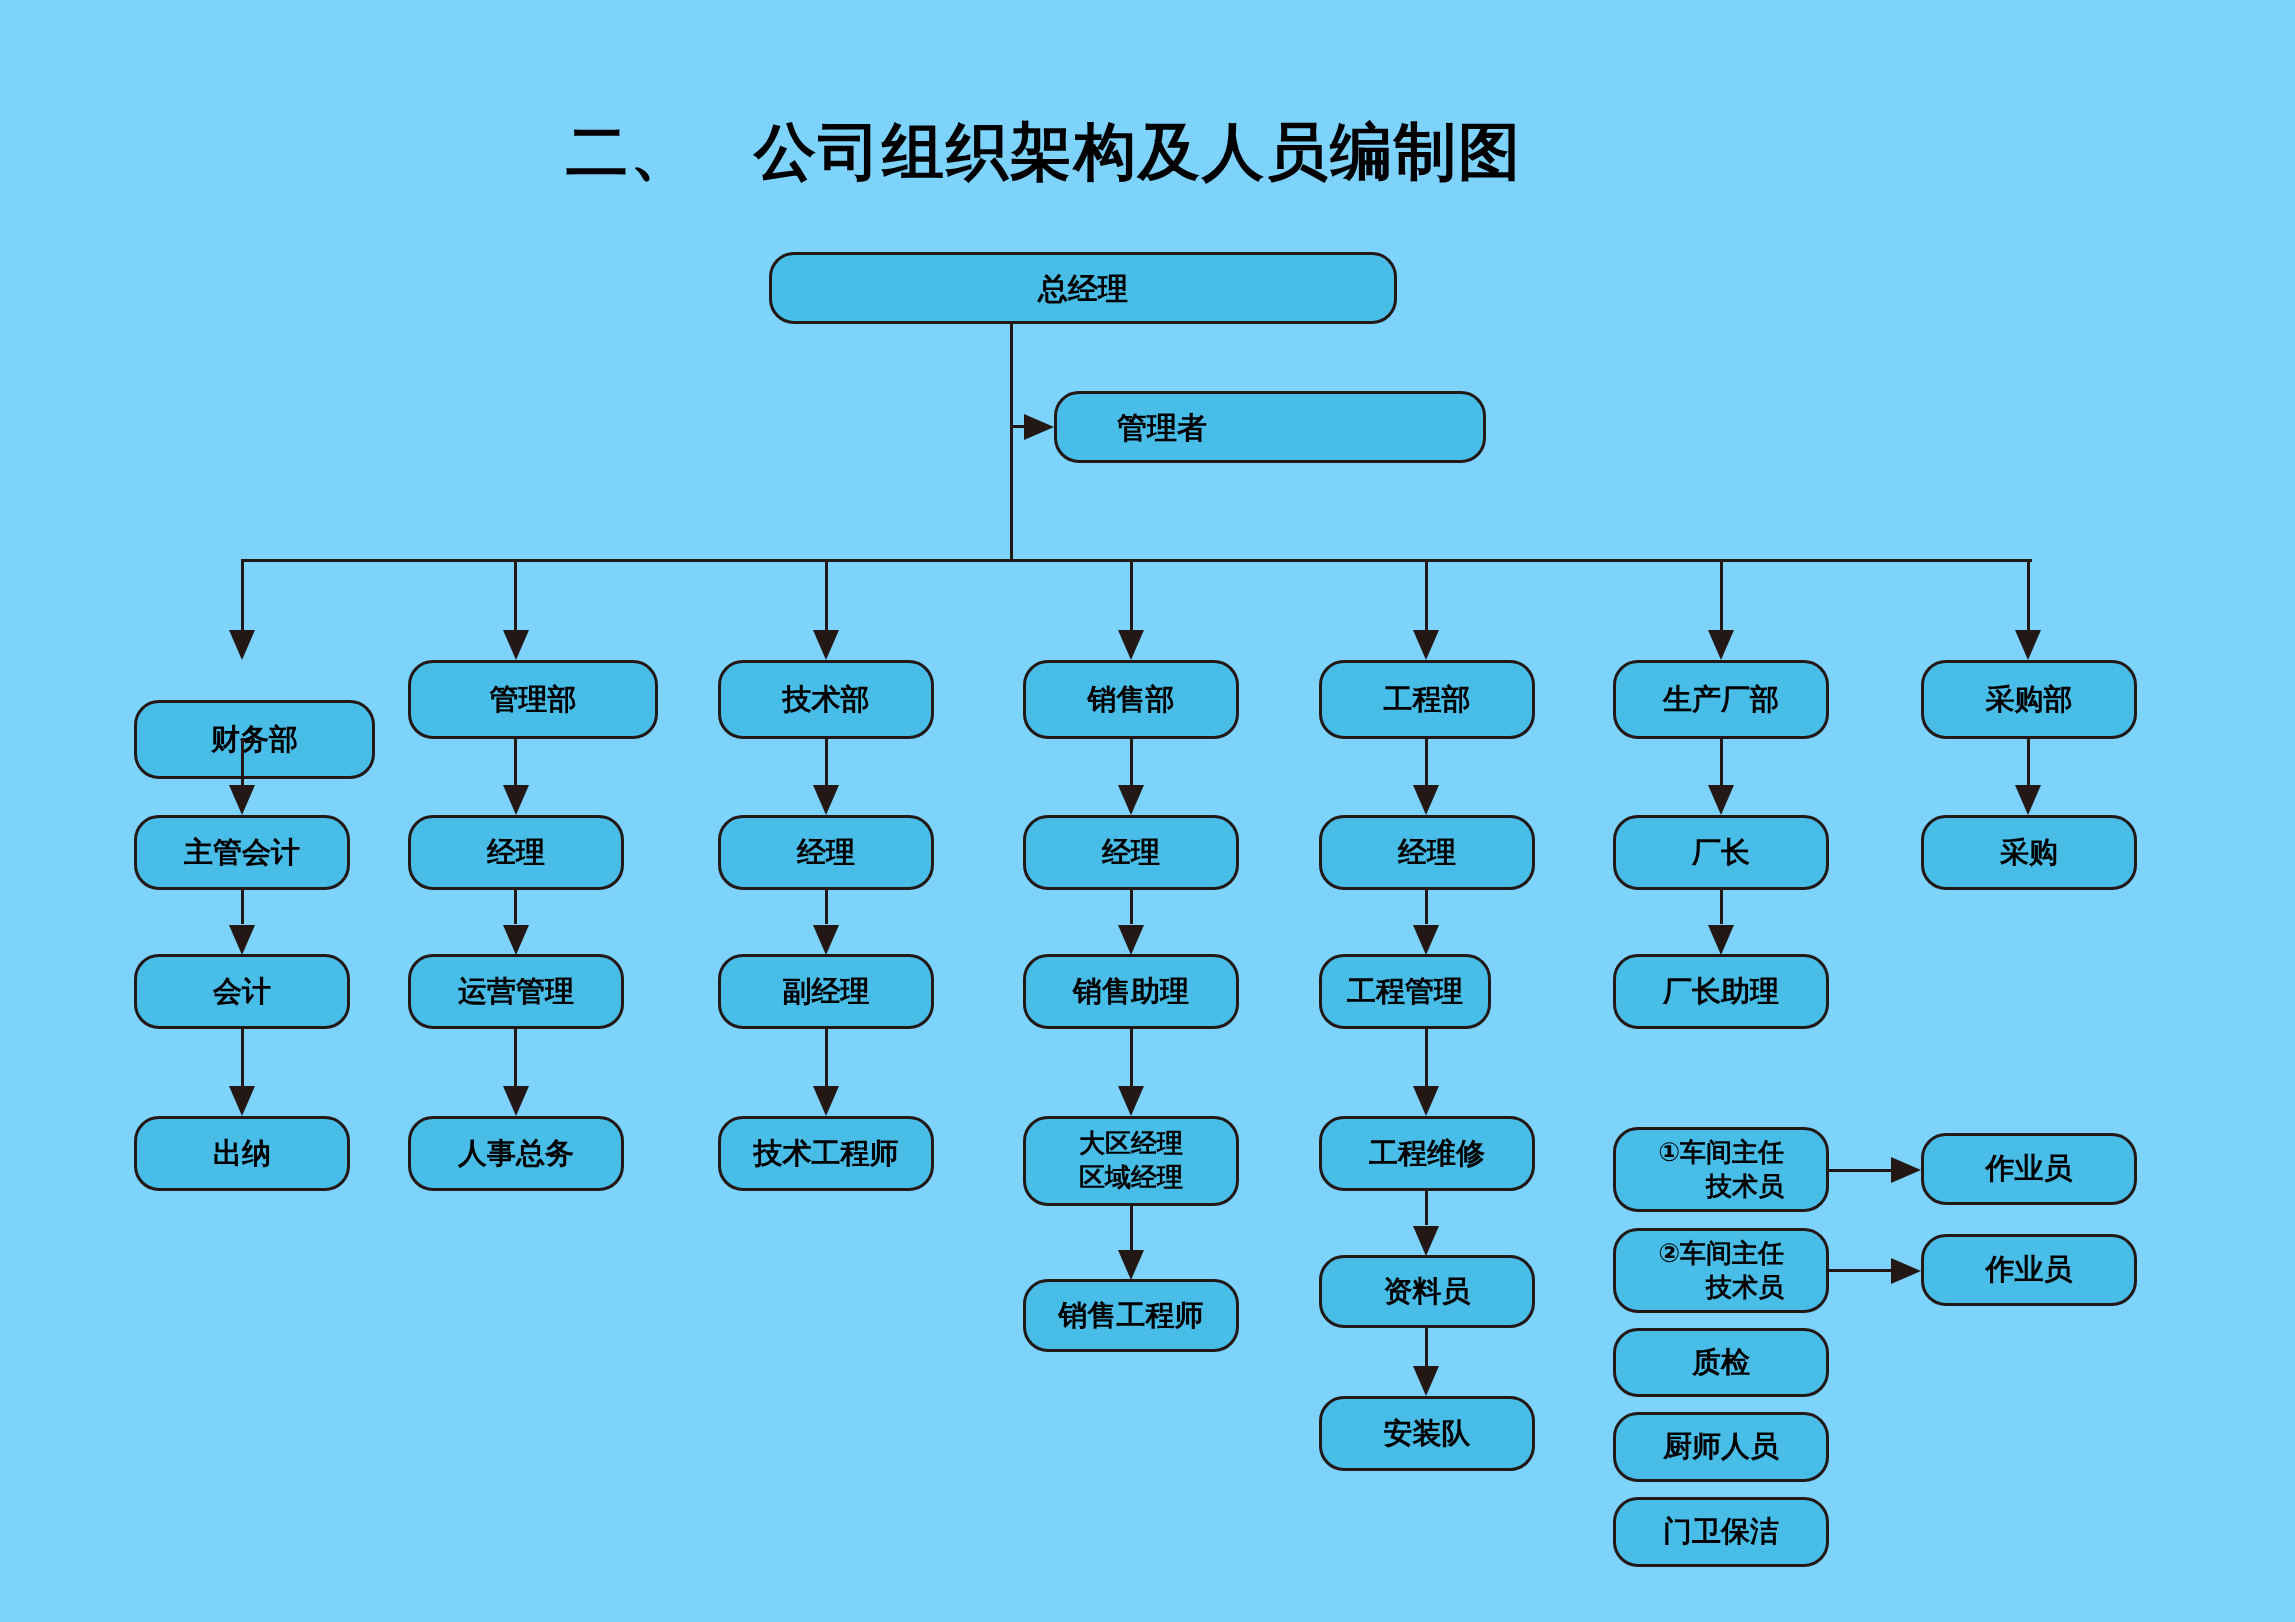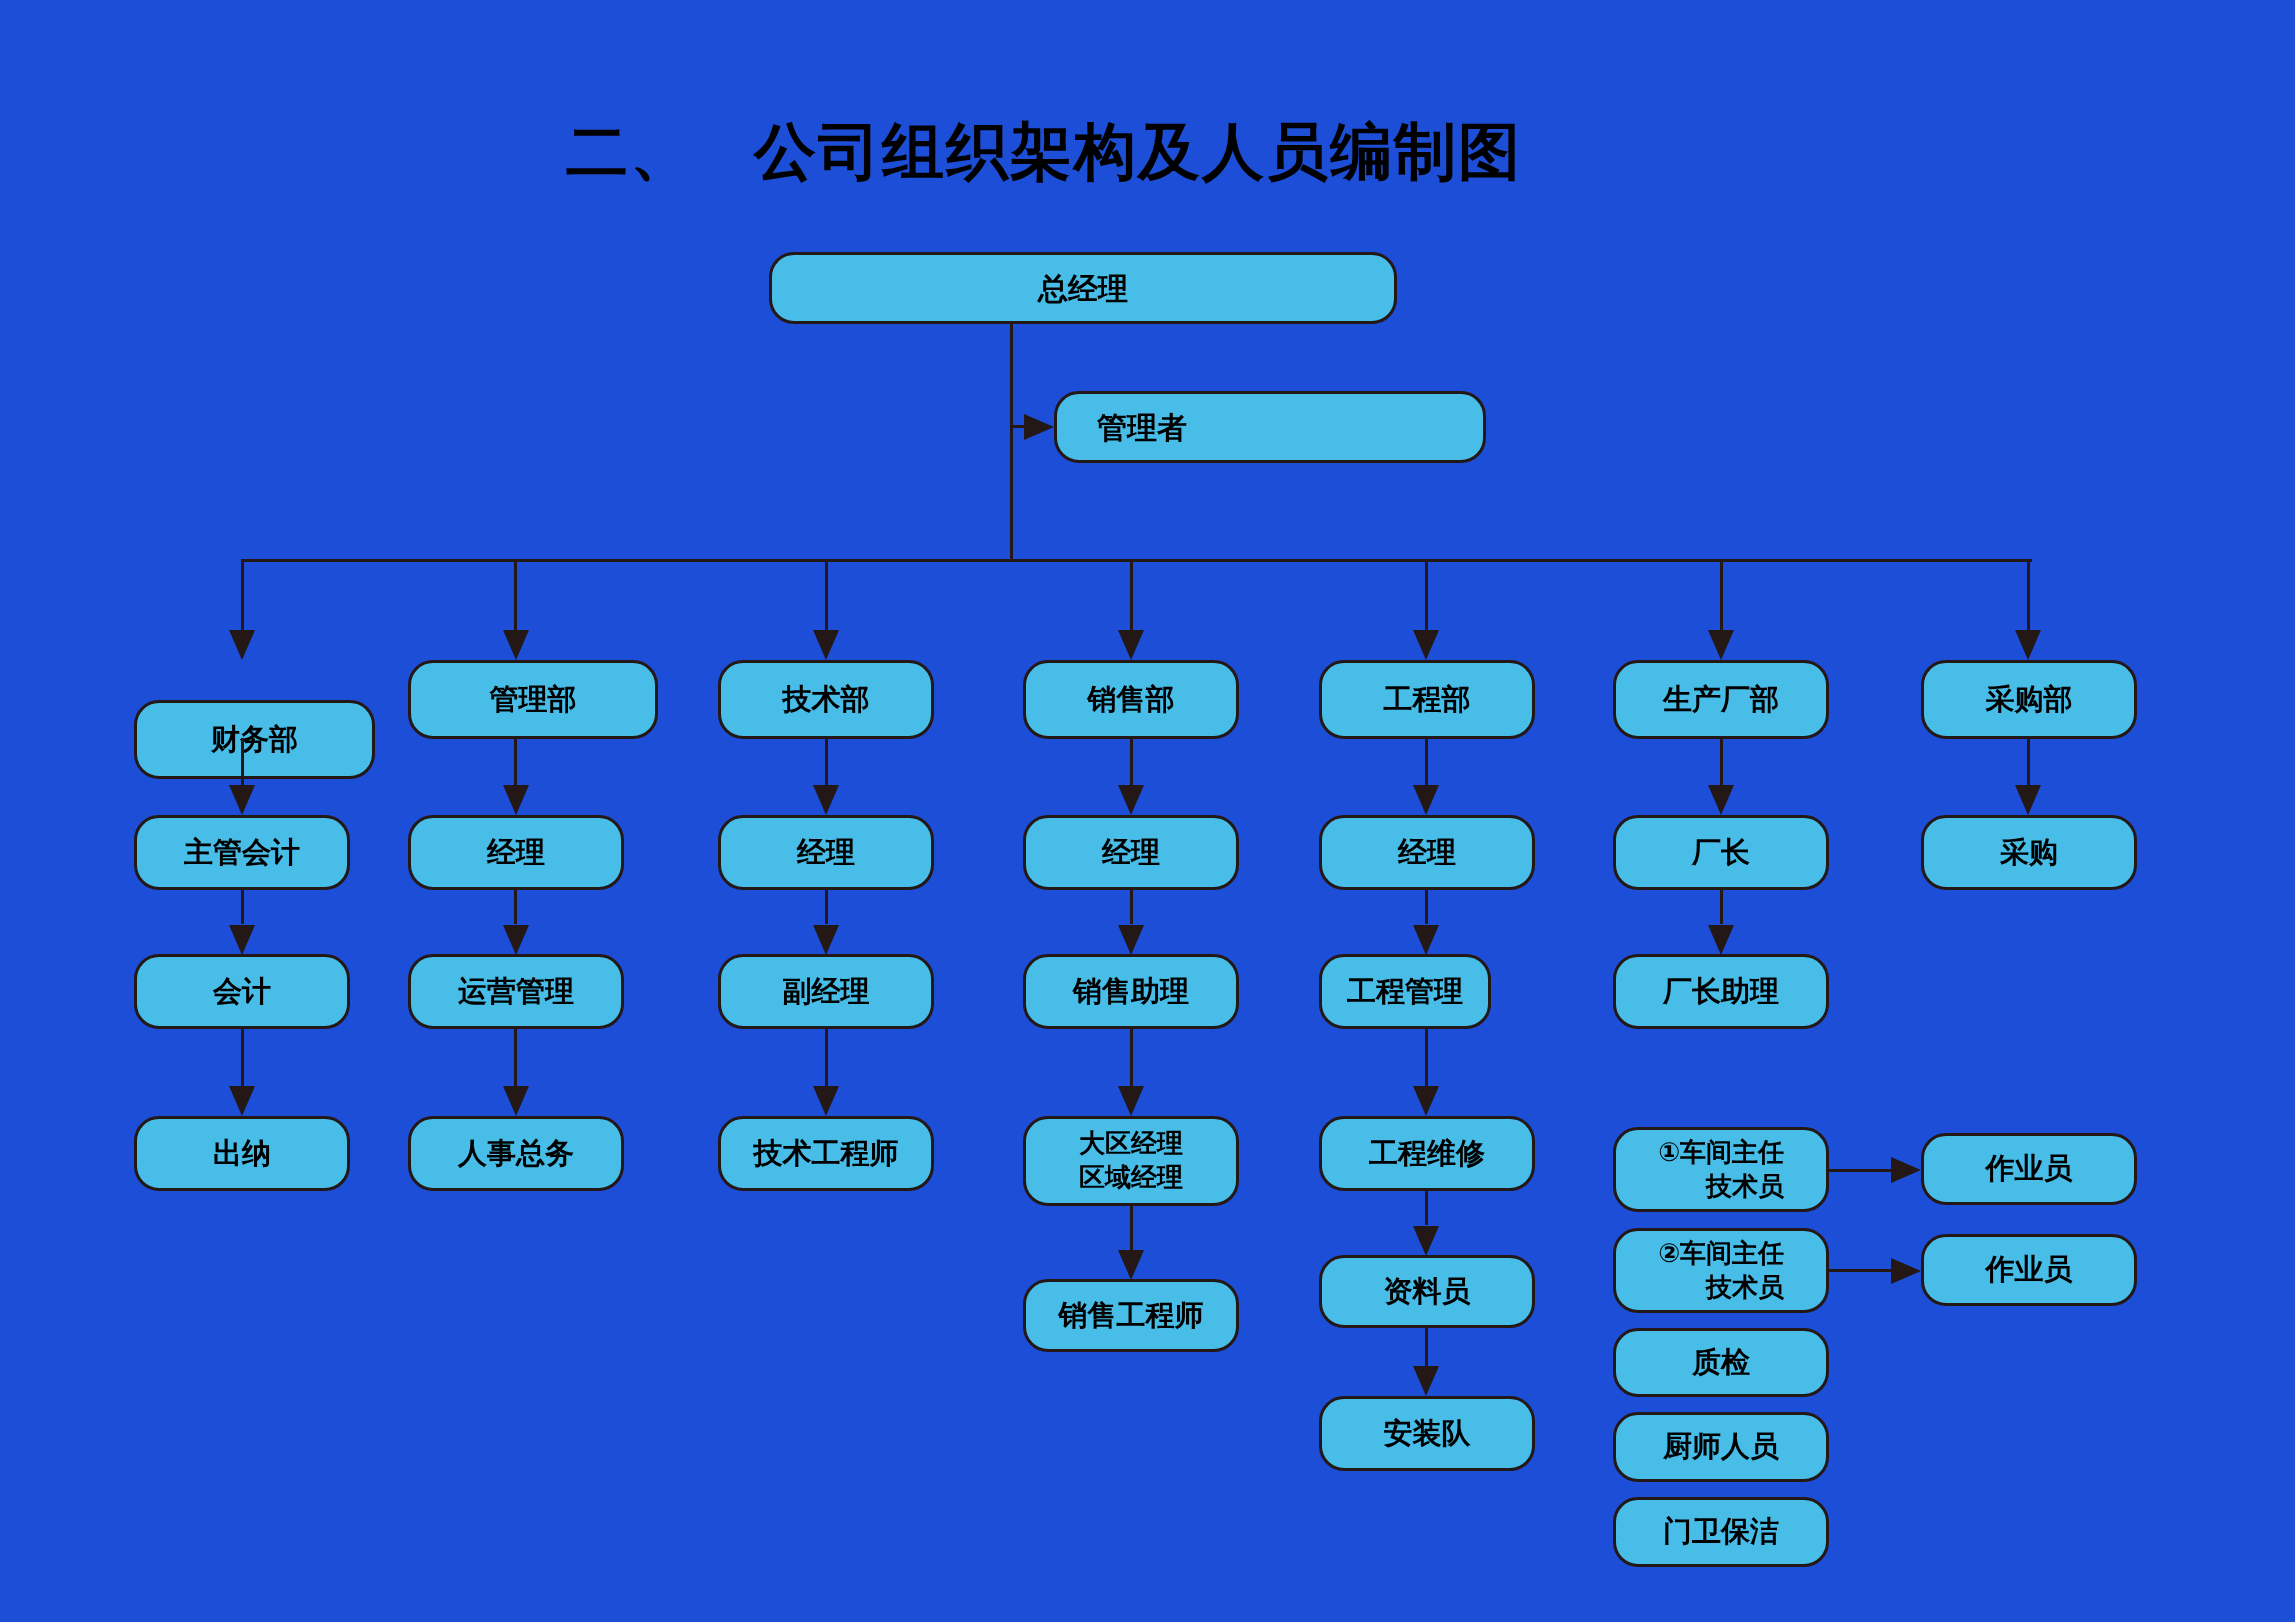--- a/index.html
+++ b/index.html
@@ -1,24 +1,24 @@
 <!DOCTYPE html>
 <html style="font-size:10.5px"><head>
 <meta charset="utf-8">
 <style>
   html,body{margin:0;padding:0;background:#ffffff;}
   body{width:2295px;height:1623px;position:relative;font-family:"Liberation Sans","DejaVu Sans",sans-serif;}
-  #canvas{position:absolute;left:0;top:0;width:2295px;height:1623px;background:#1d4ed8;overflow:hidden;}
+  #canvas{position:absolute;left:0;top:0;width:2295px;height:1623px;background:#7dd3fc;overflow:hidden;}
   .title{position:absolute;left:566px;top:110px;font-size:62px;font-weight:bold;color:#000;letter-spacing:2px;white-space:nowrap;}
   .title .gap{display:inline-block;width:60px;}
   .box{position:absolute;box-sizing:border-box;background:#47BDE8;border:3.3px solid #231815;border-radius:25px;
        display:flex;align-items:center;justify-content:center;text-align:center;
        font-size:29px;font-weight:bold;color:#000;white-space:pre-line;line-height:1.3;}
   .box.big{font-size:30px;}
-  .box.leftalign{justify-content:flex-start;text-align:left;padding-left:40px;}
+  .box.leftalign{justify-content:flex-start;text-align:left;padding-left:60px;}
   .box.small{font-size:26px;text-align:right;}
   .vl{position:absolute;width:3.3px;background:#231815;}
   .hl{position:absolute;height:3.3px;background:#231815;}
   .ad{position:absolute;width:0;height:0;border-left:13px solid transparent;border-right:13px solid transparent;border-top:30px solid #231815;}
   .ar{position:absolute;width:0;height:0;border-top:13px solid transparent;border-bottom:13px solid transparent;border-left:30px solid #231815;}
 </style>
 </head>
 <body>
 
 <div id="canvas">

